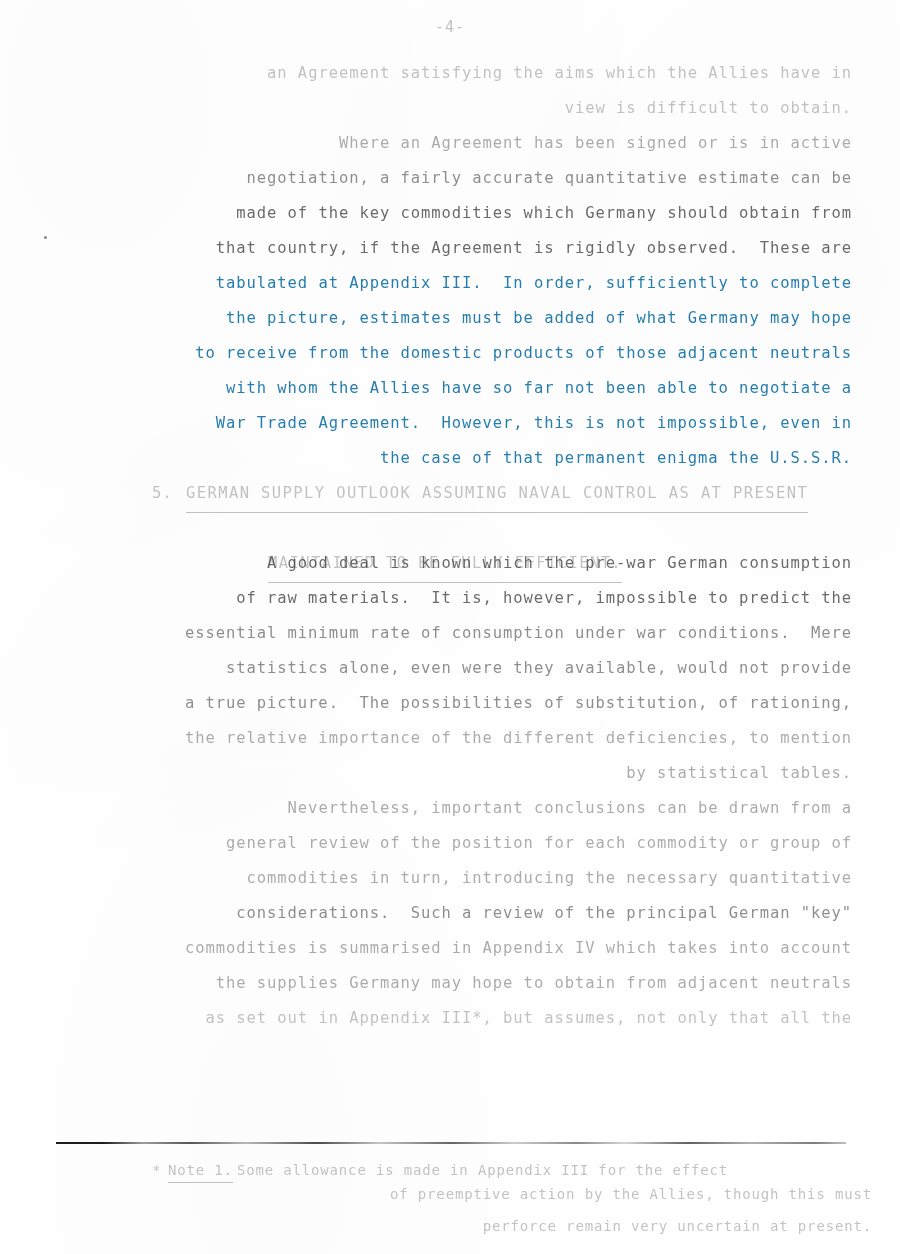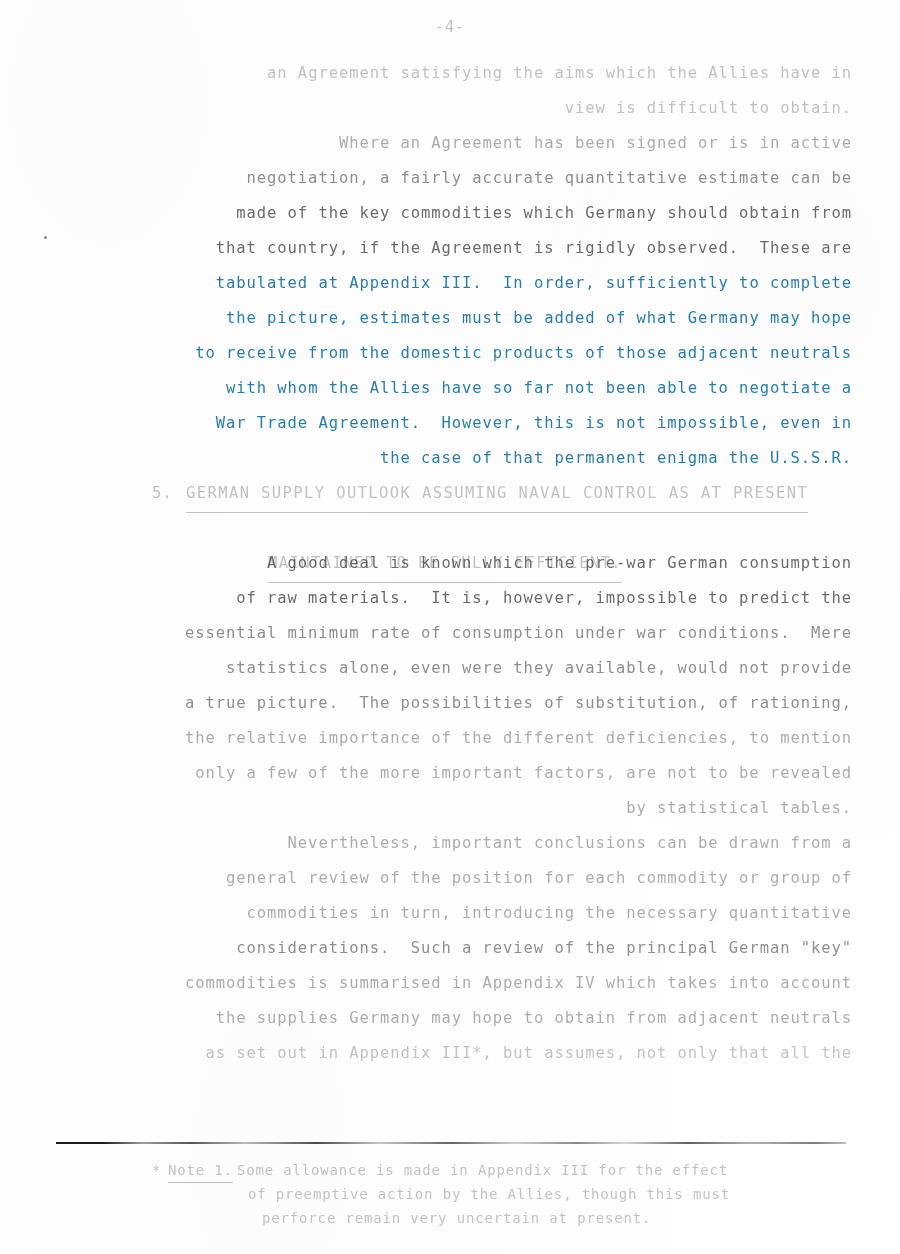--- a/index.html
+++ b/index.html
@@ -136,22 +136,23 @@
   .fn-star { width: 16px; flex: 0 0 16px; }
   .fn-label {
     border-bottom: 1.4px solid currentColor;
     padding-bottom: 0px;
     margin-right: 4px;
   }
   .fn-cont {
     height: 24px;
     line-height: 24px;
     padding-left: 96px;
-  }
-  .fn-cont.deep { padding-left: 110px; }
+    text-align: right;
+  }
+  .fn-cont.deep { padding-left: 110px; margin-top: 8px; }
 
   
   .paper-noise {
     position: absolute;
     inset: 0;
     pointer-events: none;
     background:
       radial-gradient(ellipse at 12% 8%,  rgba(0,0,0,0.012), transparent 55%),
       radial-gradient(ellipse at 88% 22%, rgba(0,0,0,0.010), transparent 50%),
       radial-gradient(ellipse at 30% 92%, rgba(0,0,0,0.012), transparent 55%);
@@ -208,21 +209,20 @@
       </div>
     </div>
 
     <div>
       <div class="line typed rough ink-3 indent">A good deal is known which the pre-war German consumption</div>
       <div class="line typed rough ink-3">of raw materials.  It is, however, impossible to predict the</div>
       <div class="line typed rough ink-4">essential minimum rate of consumption under war conditions.  Mere</div>
       <div class="line typed rough ink-4">statistics alone, even were they available, would not provide</div>
       <div class="line typed rough ink-4">a true picture.  The possibilities of substitution, of rationing,</div>
       <div class="line typed rough ink-5">the relative importance of the different deficiencies, to mention</div>
-      <div class="line typed rough ink-5">only a few of the more important factors, are not to be revealed</div>
       <div class="line typed rough ink-5">by statistical tables.</div>
     </div>
 
     <div>
       <div class="line typed rough ink-5 indent">Nevertheless, important conclusions can be drawn from a</div>
       <div class="line typed rough ink-5">general review of the position for each commodity or group of</div>
       <div class="line typed rough ink-5">commodities in turn, introducing the necessary quantitative</div>
       <div class="line typed rough ink-4">considerations.  Such a review of the principal German "key"</div>
       <div class="line typed rough ink-5">commodities is summarised in Appendix IV which takes into account</div>
       <div class="line typed rough ink-5">the supplies Germany may hope to obtain from adjacent neutrals</div>

